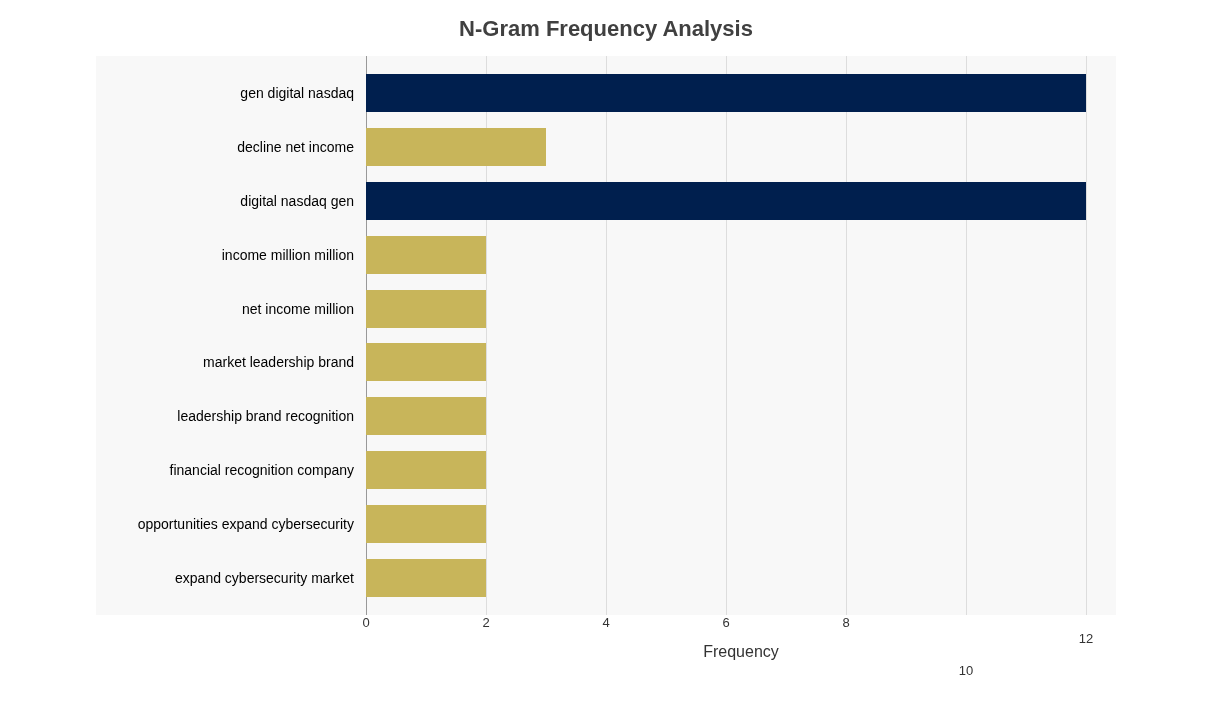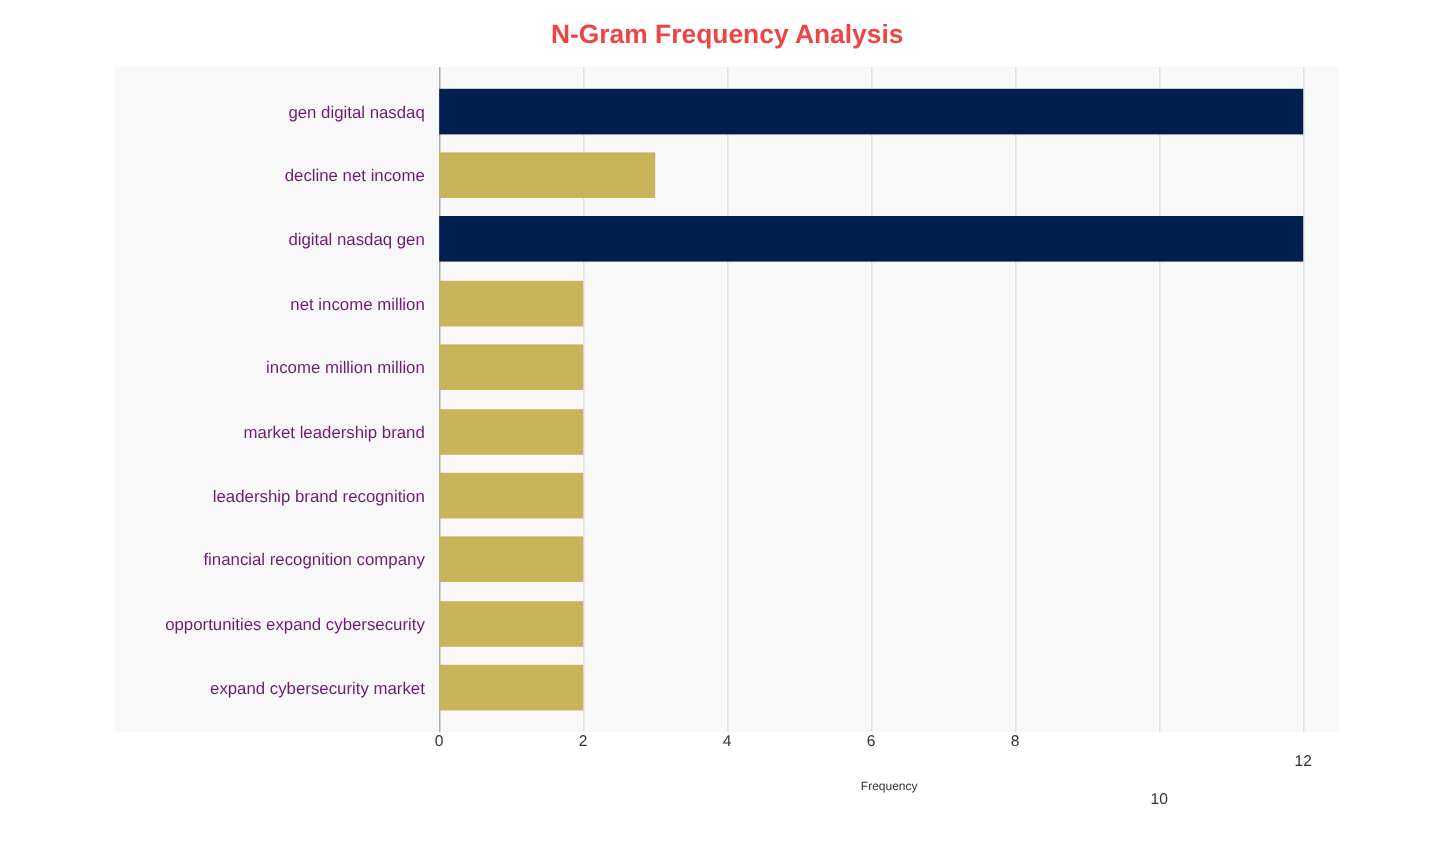--- a/index.html
+++ b/index.html
@@ -17,21 +17,21 @@
       height: 701px;
       background: #fff;
       display: flex;
       flex-direction: column;
       align-items: center;
       padding: 16px 0 40px 0;
     }
     .chart-title {
       font-size: 22px;
       font-weight: bold;
-      color: #ef4444;
+      color: #404040;
       margin-bottom: 14px;
       text-align: left;
     }
     .chart-area {
       background: #f8f8f8;
       width: 1020px;
       flex: 1;
       display: flex;
       flex-direction: column;
       padding: 10px 30px 10px 0;
@@ -47,21 +47,21 @@
     .bar-row {
       display: flex;
       align-items: center;
       height: 52px;
     }
     .bar-label {
       width: 270px;
       text-align: right;
       padding-right: 12px;
       font-size: 14px;
-      color: #701a75;
+      color: #000000;
       flex-shrink: 0;
     }
     .bar-track {
       flex: 1;
       height: 38px;
       position: relative;
       display: flex;
       align-items: center;
     }
     .bar-fill {
@@ -80,23 +80,23 @@
       height: 24px;
     }
     .tick-label {
       position: absolute;
       font-size: 13px;
       color: #333;
       transform: translateX(-50%);
     }
     .x-axis-title {
       text-align: center;
-      font-size: 10px;
+      font-size: 16px;
       color: #333;
-      margin-top: 16px;
+      margin-top: 4px;
       padding-left: 270px;
     }
     
     .grid-lines {
       position: absolute;
       top: 0;
       bottom: 0;
       left: 0;
       right: 0;
       pointer-events: none;
@@ -140,27 +140,27 @@
               <div class="bar-fill" style="width: 180px; background: rgb(200, 181, 90);"></div>
             </div>
           </div>
           <div class="bar-row">
             <div class="bar-label">digital nasdaq gen</div>
             <div class="bar-track">
               <div class="bar-fill" style="width: 720px; background: rgb(0, 31, 78);"></div>
             </div>
           </div>
           <div class="bar-row">
+            <div class="bar-label">income million million</div>
+            <div class="bar-track">
+              <div class="bar-fill" style="width: 120px; background: rgb(200, 181, 90);"></div>
+            </div>
+          </div>
+          <div class="bar-row">
             <div class="bar-label">net income million</div>
-            <div class="bar-track">
-              <div class="bar-fill" style="width: 120px; background: rgb(200, 181, 90);"></div>
-            </div>
-          </div>
-          <div class="bar-row">
-            <div class="bar-label">income million million</div>
             <div class="bar-track">
               <div class="bar-fill" style="width: 120px; background: rgb(200, 181, 90);"></div>
             </div>
           </div>
           <div class="bar-row">
             <div class="bar-label">market leadership brand</div>
             <div class="bar-track">
               <div class="bar-fill" style="width: 120px; background: rgb(200, 181, 90);"></div>
             </div>
           </div>

